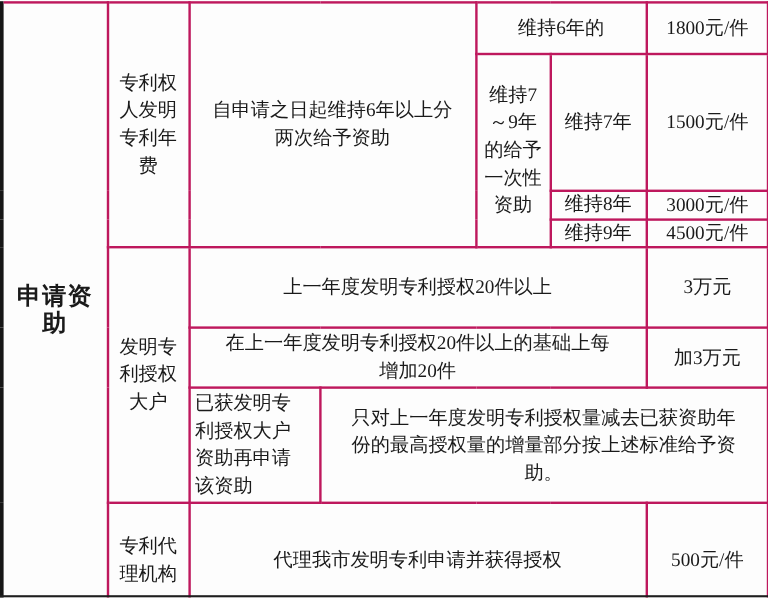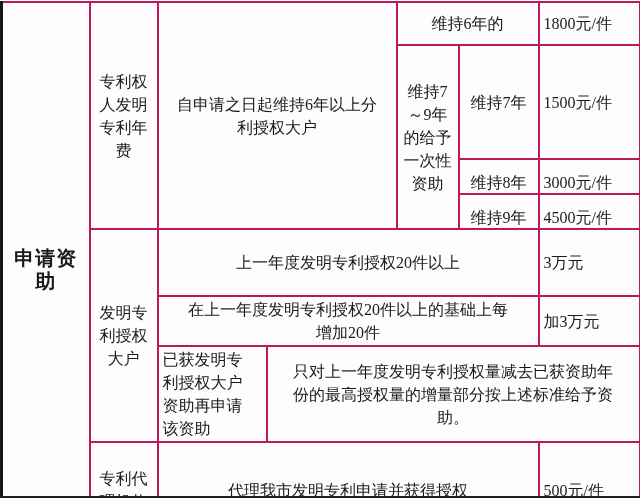--- a/index.html
+++ b/index.html
@@ -23,22 +23,22 @@
   }
   td {
     border: 2px solid #be185d;
     font-size: 16px;
     line-height: 23px;
     text-align: center;
     vertical-align: middle;
     padding: 1px 3px;
     overflow: hidden;
   }
-  td.sm { line-height: 20px; padding-top: 12px; padding-bottom: 0; }
-  td.price { text-align: left; padding-left: 4px; line-height: 21px; }
+  td.sm { line-height: 20px; padding-top: 0; padding-bottom: 0; }
+  td.price { text-align: center; padding-left: 4px; line-height: 21px; }
   td.cat { font-weight: bold; font-size: 20px; letter-spacing: 1px; }
   td.left { text-align: left; padding-left: 4px; margin-top: 10px; }
   .pre { white-space: pre-line; }
   .ctr { margin: 0 auto; }
   .img-bottom-edge {
     position: absolute; left: 0; top: 496px;
     width: 640px; height: 2px; background: #1f1f1f;
   }
 </style>
 </head>
@@ -61,21 +61,21 @@
       <div>申请资助</div>
     </td>
     <td rowspan="4">
       <div class="pre ctr">专利权
 人发明
 专利年
 费</div>
     </td>
     <td rowspan="4" colspan="2">
       <div class="pre ctr">自申请之日起维持6年以上分
-利授权大户</div>
+两次给予资助</div>
     </td>
     <td colspan="2">
       <span>维持6年的</span>
     </td>
     <td class="price">
       <span>1800元/件</span>
     </td>
   </tr>
 
   <tr style="height:114px">

